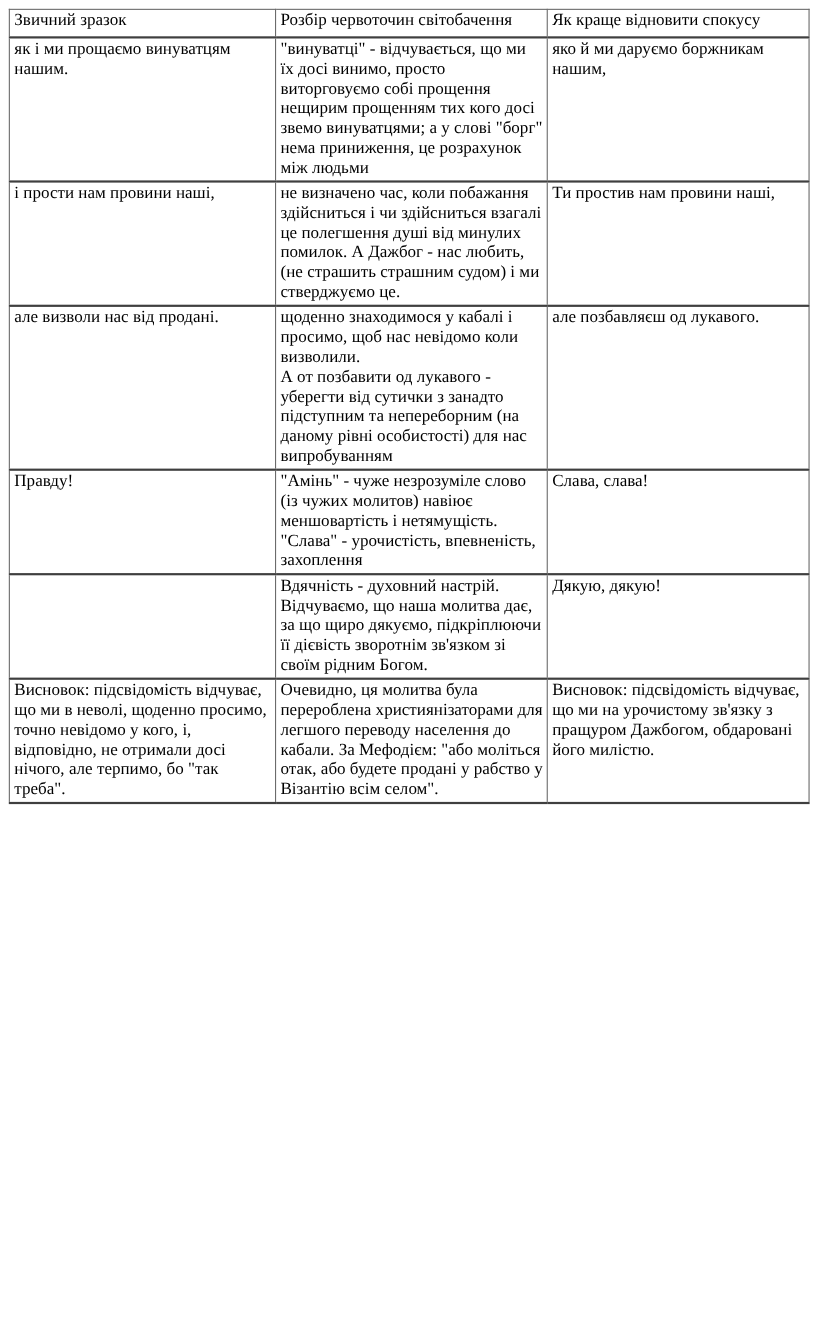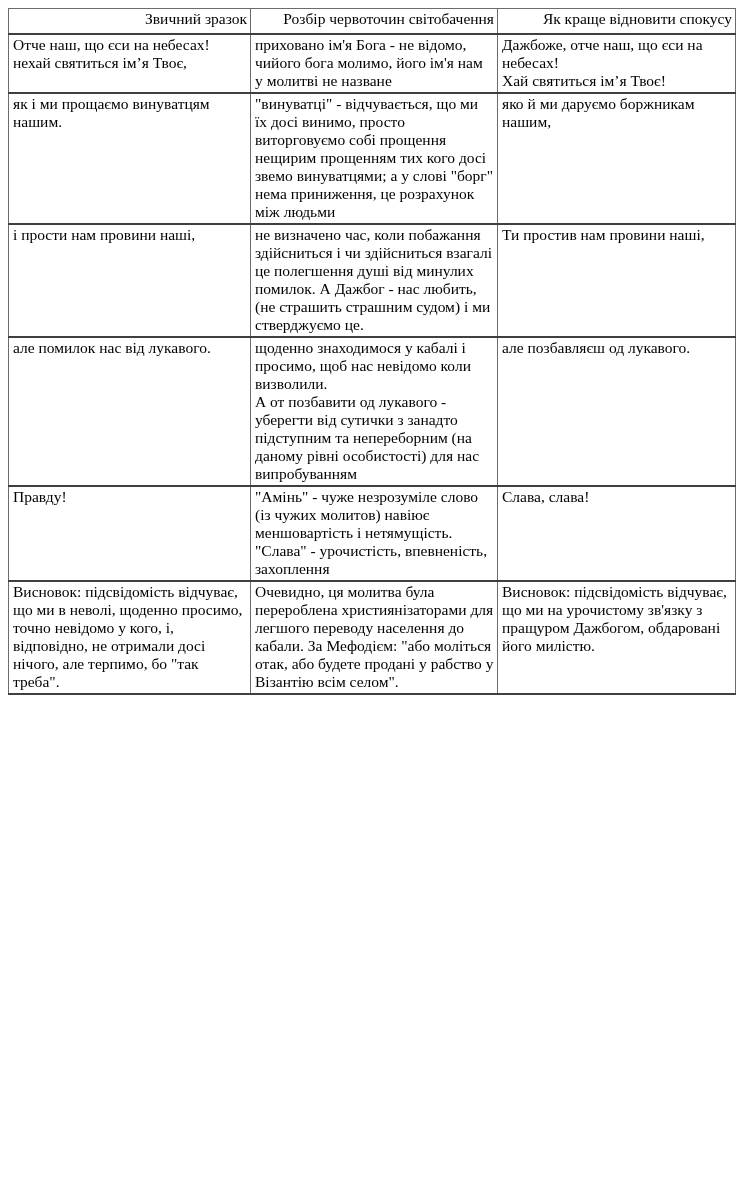--- a/index.html
+++ b/index.html
@@ -30,21 +30,21 @@
     border-bottom: 2px solid #3f3f3f;
     vertical-align: top;
     padding: 1px 3px 2px 4px;
     font-size: 15.5px;
     line-height: 18px;
     font-weight: normal;
     white-space: pre-line;
     overflow-wrap: break-word;
   }
   table.compare th {
-    text-align: right;
+    text-align: left;
     height: 21px;
   }
   table.compare td {
     text-align: left;
   }
   col.c1 { width: 242px; }
   col.c2 { width: 247px; }
   col.c3 { width: 238px; }
 </style>
 </head>
@@ -59,46 +59,44 @@
     </colgroup>
     <thead>
       <tr>
         <th>Звичний зразок</th>
         <th>Розбір червоточин світобачення</th>
         <th>Як краще відновити спокусу</th>
       </tr>
     </thead>
     <tbody>
       <tr>
-        <td>Отче наш, що єси на небесах!
-нехай святиться ім’я Твоє,</td>
-        <td>приховано ім'я Бога - не відомо, чийого бога молимо, його ім'я нам у молитві не назване</td>
-        <td>Дажбоже, отче наш, що єси на небесах!
-Хай святиться ім’я Твоє!</td>
-      </tr>
-      <tr>
         <td>як і ми прощаємо винуватцям нашим.</td>
         <td>"винуватці" - відчувається, що ми їх досі винимо, просто виторговуємо собі прощення нещирим прощенням тих кого досі звемо винуватцями; а у слові "борг" нема приниження, це розрахунок між людьми</td>
         <td>яко й ми даруємо боржникам нашим,</td>
       </tr>
       <tr>
         <td>і прости нам провини наші,</td>
         <td>не визначено час, коли побажання здійсниться і чи здійсниться взагалі це полегшення душі від минулих помилок. А Дажбог - нас любить, (не страшить страшним судом) і ми стверджуємо це.</td>
         <td>Ти простив нам провини наші,</td>
       </tr>
       <tr>
-        <td>але помилок нас від лукавого.</td>
+        <td>але визволи нас від продані.</td>
         <td>щоденно знаходимося у кабалі і просимо, щоб нас невідомо коли визволили.
 А от позбавити од лукавого - уберегти від сутички з занадто підступним та непереборним (на даному рівні особистості) для нас випробуванням</td>
         <td>але позбавляєш од лукавого.</td>
       </tr>
       <tr>
         <td>Правду!</td>
         <td>"Амінь" - чуже незрозуміле слово (із чужих молитов) навіює меншовартість і нетямущість. "Слава" - урочистість, впевненість, захоплення</td>
         <td>Слава, слава!</td>
+      </tr>
+      <tr>
+        <td></td>
+        <td>Вдячність - духовний настрій. Відчуваємо, що наша молитва дає, за що щиро дякуємо, підкріплюючи її дієвість зворотнім зв'язком зі своїм рідним Богом.</td>
+        <td>Дякую, дякую!</td>
       </tr>
       <tr>
         <td>Висновок: підсвідомість відчуває, що ми в неволі, щоденно просимо, точно невідомо у кого, і, відповідно, не отримали досі нічого, але терпимо, бо "так треба".</td>
         <td>Очевидно, ця молитва була перероблена християнізаторами для легшого переводу населення до кабали. За Мефодієм: "або моліться отак, або будете продані у рабство у Візантію всім селом".</td>
         <td>Висновок:  підсвідомість відчуває, що ми на урочистому зв'язку з пращуром Дажбогом, обдаровані його милістю.</td>
       </tr>
     </tbody>
   </table>
 </div>
 

